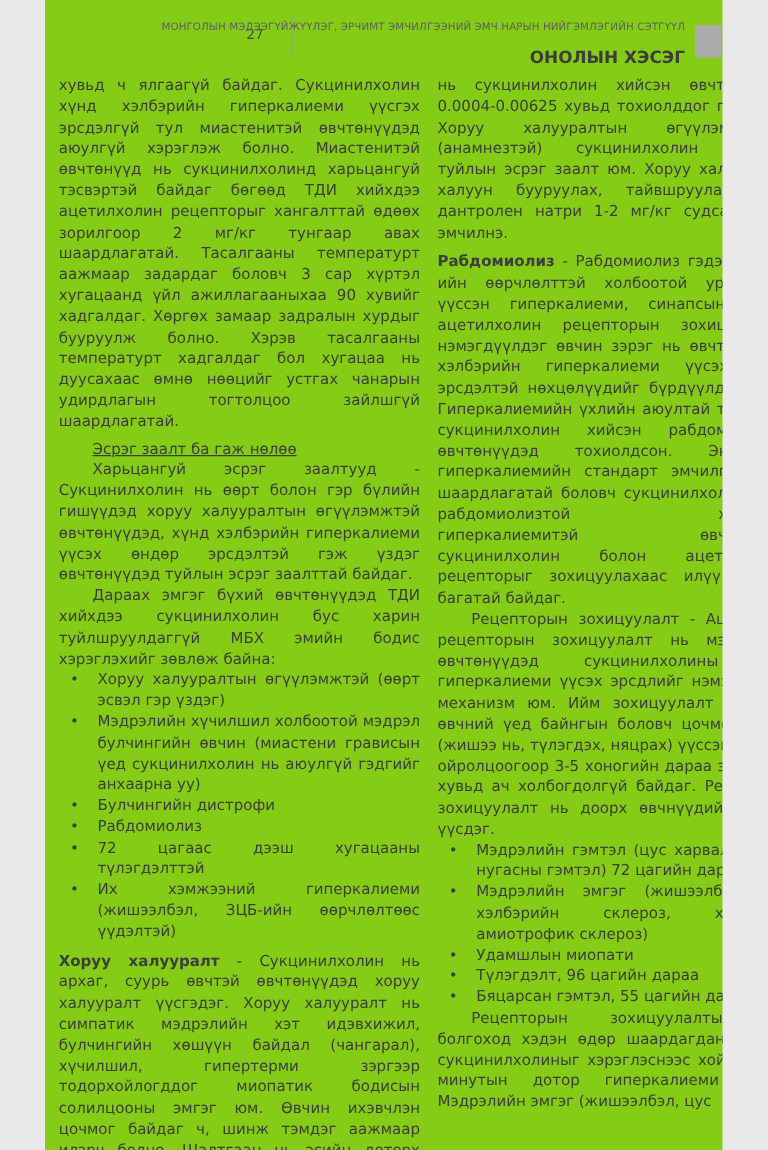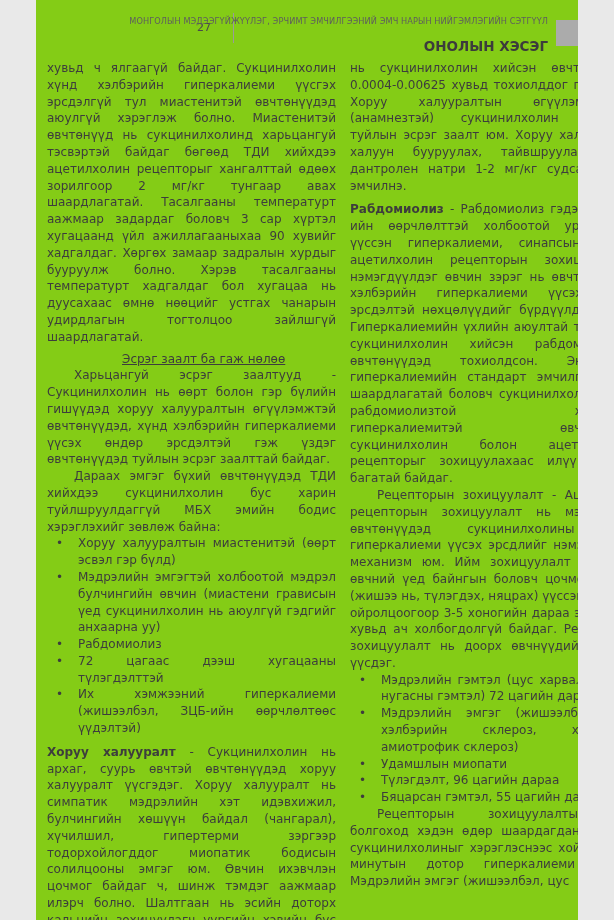--- a/index.html
+++ b/index.html
@@ -35,21 +35,21 @@
   .col {
     position:absolute; top:60px; width:289px;
     font-size:12px; line-height:16.8px; text-align:justify;
     color:#3d3d3d;
   }
   .col-left  { left:11px;  }
   .col-right { left:314px; width:291px; }
   .col p { margin:0; }
   .indent { text-indent:27px; }
   .subheading { margin-top:5px !important; text-indent:27px; }
-  .subheading span { text-decoration:underline;margin-left:48px; }
+  .subheading span { text-decoration:underline; }
   .lead { font-weight:bold; }
   .space-above { margin-top:7px !important; }
   ul.bullets { margin:0; padding:0; list-style:none; }
   ul.bullets li { position:relative; padding-left:31px; text-align:justify; }
   ul.bullets li::before {
     content:"\2022"; position:absolute; left:9px; top:0;
     font-size:12px; color:#3d3d3d;
   }
 </style>
 </head>
@@ -62,22 +62,23 @@
   <div class="journal-title">МОНГОЛЫН МЭДЭЭГҮЙЖҮҮЛЭГ, ЭРЧИМТ ЭМЧИЛГЭЭНИЙ ЭМЧ НАРЫН НИЙГЭМЛЭГИЙН СЭТГҮҮЛ</div>
   <div class="section-title">ОНОЛЫН ХЭСЭГ</div>
   <div class="section-marker"></div>
 
   <div class="col col-left">
     <p>хувьд ч ялгаагүй байдаг. Сукцинилхолин хүнд хэлбэрийн гиперкалиеми үүсгэх эрсдэлгүй тул миастенитэй өвчтөнүүдэд аюулгүй хэрэглэж болно. Миастенитэй өвчтөнүүд нь сукцинилхолинд харьцангуй тэсвэртэй байдаг бөгөөд ТДИ хийхдээ ацетилхолин рецепторыг хангалттай өдөөх зорилгоор 2 мг/кг тунгаар авах шаардлагатай. Тасалгааны температурт аажмаар задардаг боловч 3 сар хүртэл хугацаанд үйл ажиллагааныхаа 90 хувийг хадгалдаг. Хөргөх замаар задралын хурдыг бууруулж болно. Хэрэв тасалгааны температурт хадгалдаг бол хугацаа нь дуусахаас өмнө нөөцийг устгах чанарын удирдлагын тогтолцоо зайлшгүй шаардлагатай.</p>
     <p class="subheading"><span>Эсрэг заалт ба гаж нөлөө</span></p>
     <p class="indent">Харьцангуй эсрэг заалтууд - Сукцинилхолин нь өөрт болон гэр бүлийн гишүүдэд хоруу халууралтын өгүүлэмжтэй өвчтөнүүдэд, хүнд хэлбэрийн гиперкалиеми үүсэх өндөр эрсдэлтэй гэж үздэг өвчтөнүүдэд туйлын эсрэг заалттай байдаг.</p>
     <p class="indent">Дараах эмгэг бүхий өвчтөнүүдэд ТДИ хийхдээ сукцинилхолин бус харин туйлшруулдаггүй МБХ эмийн бодис хэрэглэхийг зөвлөж байна:</p>
     <ul class="bullets">
-      <li>Хоруу халууралтын миастенитэй (өөрт эсвэл гэр бүлд)</li>
-      <li>Мэдрэлийн эмгэгтэй холбоотой мэдрэл булчингийн өвчин (миастени грависын үед сукцинилхолин нь аюулгүй гэдгийг анхаарна уу)</li>
+      <li>Хоруу халууралтын өгүүлэмжтэй (өөрт эсвэл гэр үздэг)</li>
+      <li>Мэдрэлийн хүчилшил холбоотой мэдрэл булчингийн өвчин (миастени грависын үед сукцинилхолин нь аюулгүй гэдгийг анхаарна уу)</li>
+      <li>Булчингийн дистрофи</li>
       <li>Рабдомиолиз</li>
       <li>72 цагаас дээш хугацааны түлэгдэлттэй</li>
       <li>Их хэмжээний гиперкалиеми (жишээлбэл, ЗЦБ-ийн өөрчлөлтөөс үүдэлтэй)</li>
     </ul>
     <p class="space-above"><b class="lead">Хоруу халууралт</b><span> - Сукцинилхолин нь архаг, суурь өвчтэй өвчтөнүүдэд хоруу халууралт үүсгэдэг. Хоруу халууралт нь симпатик мэдрэлийн хэт идэвхижил, булчингийн хөшүүн байдал (чангарал), хүчилшил, гипертерми зэргээр тодорхойлогддог миопатик бодисын солилцооны эмгэг юм. Өвчин ихэвчлэн цочмог байдаг ч, шинж тэмдэг аажмаар илэрч болно. Шалтгаан нь эсийн доторх кальцийн зохицуулагч уургийн хэвийн бус байдалтай холбоотой гэж үздэг бөгөөд үүний үр дүнд эсийн доторх кальцийн хэмжээ ихэсдэг. Энэ</span></p>
   </div>
 
   <div class="col col-right">
     <p>нь сукцинилхолин хийсэн өвчтөнүүдийн 0.0004-0.00625 хувьд тохиолддог гэж үздэг. Хоруу халууралтын өгүүлэмж нь (анамнезтэй) сукцинилхолин хэрэглэх туйлын эсрэг заалт юм. Хоруу халууралтыг халуун бууруулах, тайвшруулах болон дантролен натри 1-2 мг/кг судсаар хийж эмчилнэ.</p>
     <p class="space-above"><b class="lead">Рабдомиолиз</b><span> - Рабдомиолиз гэдэг нь ЗЦБ-ийн өөрчлөлттэй холбоотой урьд өмнө үүссэн гиперкалиеми, синапсын дараах ацетилхолин рецепторын зохицуулалтыг нэмэгдүүлдэг өвчин зэрэг нь өвчтөнд хүнд хэлбэрийн гиперкалиеми үүсэх өндөр эрсдэлтэй нөхцөлүүдийг бүрдүүлдэг өвчин. Гиперкалиемийн үхлийн аюултай тохиолдол сукцинилхолин хийсэн рабдомиолизтой өвчтөнүүдэд тохиолдсон. Энэ үед гиперкалиемийн стандарт эмчилгээг хийх шаардлагатай боловч сукцинилхолин болон рабдомиолизтой холбоотой гиперкалиемитэй өвчтөнүүдэд сукцинилхолин болон ацетилхолины рецепторыг зохицуулахаас илүү үр дүн багатай байдаг.</span></p>

